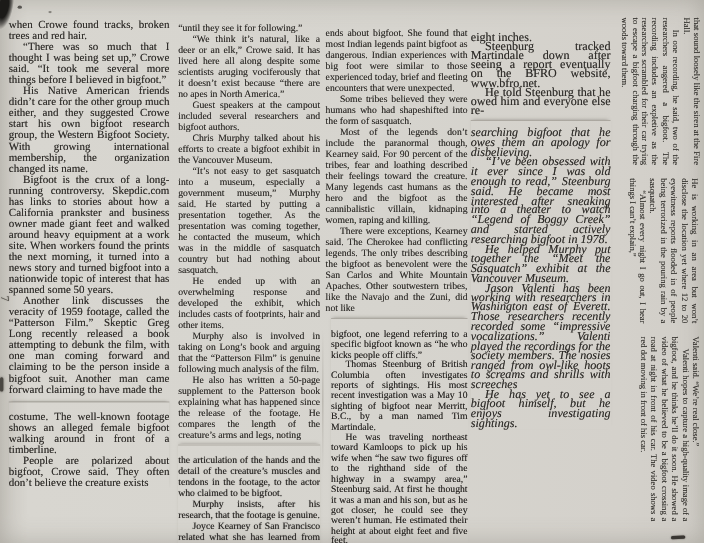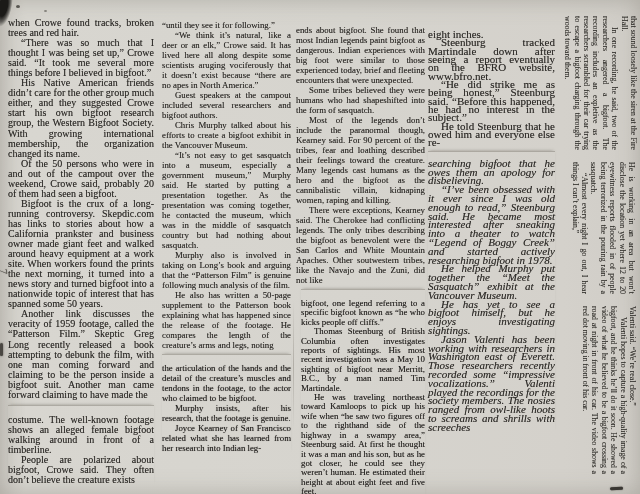--- a/index.html
+++ b/index.html
@@ -62,37 +62,37 @@
   <div class="pagenum">7</div>
   <div class="dash-left"></div>
   <div class="crease"></div>
   <div class="dash-bottom"></div>
 
   <div class="col c1">
     <div class="block">
         <p>when Crowe found tracks, broken trees and red hair.</p>
         <p>“There was so much that I thought I was being set up,” Crowe said. “It took me several more things before I believed in bigfoot.”</p>
         <p>His Native American friends didn’t care for the other group much either, and they suggested Crowe start his own bigfoot research group, the Western Bigfoot Society. With growing international membership, the organization changed its name.</p>
-        <p>Of the 50 persons who were in and out of the campout over the weekend, Crowe said, probably 20 of them had seen a bigfoot.</p>
         <p>Bigfoot is the crux of a long-running controversy. Skepdic.com has links to stories about how a California prankster and business owner made giant feet and walked around heavy equipment at a work site. When workers found the prints the next morning, it turned into a news story and turned bigfoot into a nationwide topic of interest that has spanned some 50 years.</p>
         <p>Another link discusses the veracity of 1959 footage, called the “Patterson Film.” Skeptic Greg Long recently released a book attempting to debunk the film, with one man coming forward and claiming to be the person inside a bigfoot suit. Another man came forward claiming to have made the</p>
       </div>
     <div class="block seam">
         <p>costume. The well-known footage shows an alleged female bigfoot walking around in front of a timberline.</p>
         <p>People are polarized about bigfoot, Crowe said. They often don’t believe the creature exists</p>
       </div>
   </div>
 
   <div class="col c2">
     <div class="block">
         <p>“until they see it for following.”</p>
         <p>“We think it’s natural, like a deer or an elk,” Crowe said. It has lived here all along despite some scientists aruging vociferously that it doesn’t exist because “there are no apes in North America.”</p>
         <p>Guest speakers at the campout included several researchers and bigfoot authors.</p>
         <p>Chris Murphy talked about his efforts to create a bigfoot exhibit in the Vancouver Museum.</p>
         <p>“It’s not easy to get sasquatch into a museum, especially a government museum,” Murphy said. He started by putting a presentation together. As the presentation was coming together, he contacted the museum, which was in the middle of sasquatch country but had nothing about sasquatch.</p>
+        <p>He ended up with an overwhelming response and developed the exhibit, which includes casts of footprints, hair and other items.</p>
         <p>Murphy also is involved in taking on Long’s book and arguing that the “Patterson Film” is genuine following much analysis of the film.</p>
         <p>He also has written a 50-page supplement to the Patterson book explaining what has happened since the release of the footage. He compares the length of the creature’s arms and legs, noting</p>
       </div>
     <div class="block seam">
         <p>the articulation of the hands and the detail of the creature’s muscles and tendons in the footage, to the actor who claimed to be bigfoot.</p>
         <p>Murphy insists, after his research, that the footage is genuine.</p>
         <p>Joyce Kearney of San Francisco related what she has learned from her research into Indian leg-</p>
       </div>
   </div>
 
@@ -107,29 +107,28 @@
         <p>bigfoot, one legend referring to a specific bigfoot known as “he who kicks people off cliffs.”</p>
         <p>Thomas Steenburg of British Columbia often investigates reports of sightings. His most recent investigation was a May 10 sighting of bigfoot near Merritt, B.C., by a man named Tim Martindale.</p>
         <p>He was traveling northeast toward Kamloops to pick up his wife when “he saw two figures off to the righthand side of the highway in a swampy area,” Steenburg said. At first he thought it was a man and his son, but as he got closer, he could see they weren’t human. He estimated their height at about eight feet and five feet,</p>
       </div>
   </div>
 
   <div class="col c4">
     <div class="block">
         <p>eight inches.</p>
         <p>Steenburg tracked Martindale down after seeing a report eventually on the BFRO website, www.bfro.net.</p>
-        <p>“He did strike me as being honest,” Steenburg said. “Before this happened, he had no interest in the subject.”</p>
         <p>He told Steenburg that he owed him and everyone else re-</p>
       </div>
     <div class="block seam">
         <p>searching bigfoot that he owes them an apology for disbelieving.</p>
         <p>“I’ve been obsessed with it ever since I was old enough to read,” Steenburg said. He became most interested after sneaking into a theater to watch “Legend of Boggy Creek” and started actively researching bigfoot in 1978.</p>
         <p>He helped Murphy put together the “Meet the Sasquatch” exhibit at the Vancouver Museum.</p>
+        <p>Jason Valenti has been working with researchers in Washington east of Everett. Those researchers recently recorded some “impressive vocalizations.” Valenti played the recordings for the society members. The nosies ranged from owl-like hoots to screams and shrills with screeches</p>
         <p>He has yet to see a bigfoot himself, but he enjoys investigating sightings.</p>
-        <p>Jason Valenti has been working with researchers in Washington east of Everett. Those researchers recently recorded some “impressive vocalizations.” Valenti played the recordings for the society members. The nosies ranged from owl-like hoots to screams and shrills with screeches</p>
       </div>
   </div>
 
   <div class="rot-strip">
     <div class="rot-inner">
       <div class="rcol r1">
           <p>that sound loosely like the siren at the Fire Hall.</p>
           <p>In one recording, he said, two of the researchers angered a bigfoot. The recording includes an expletive as the researchers scrambled for their car trying to escape a bigfoot charging through the woods toward them.</p>
         </div>
       <div class="rcol r2">

